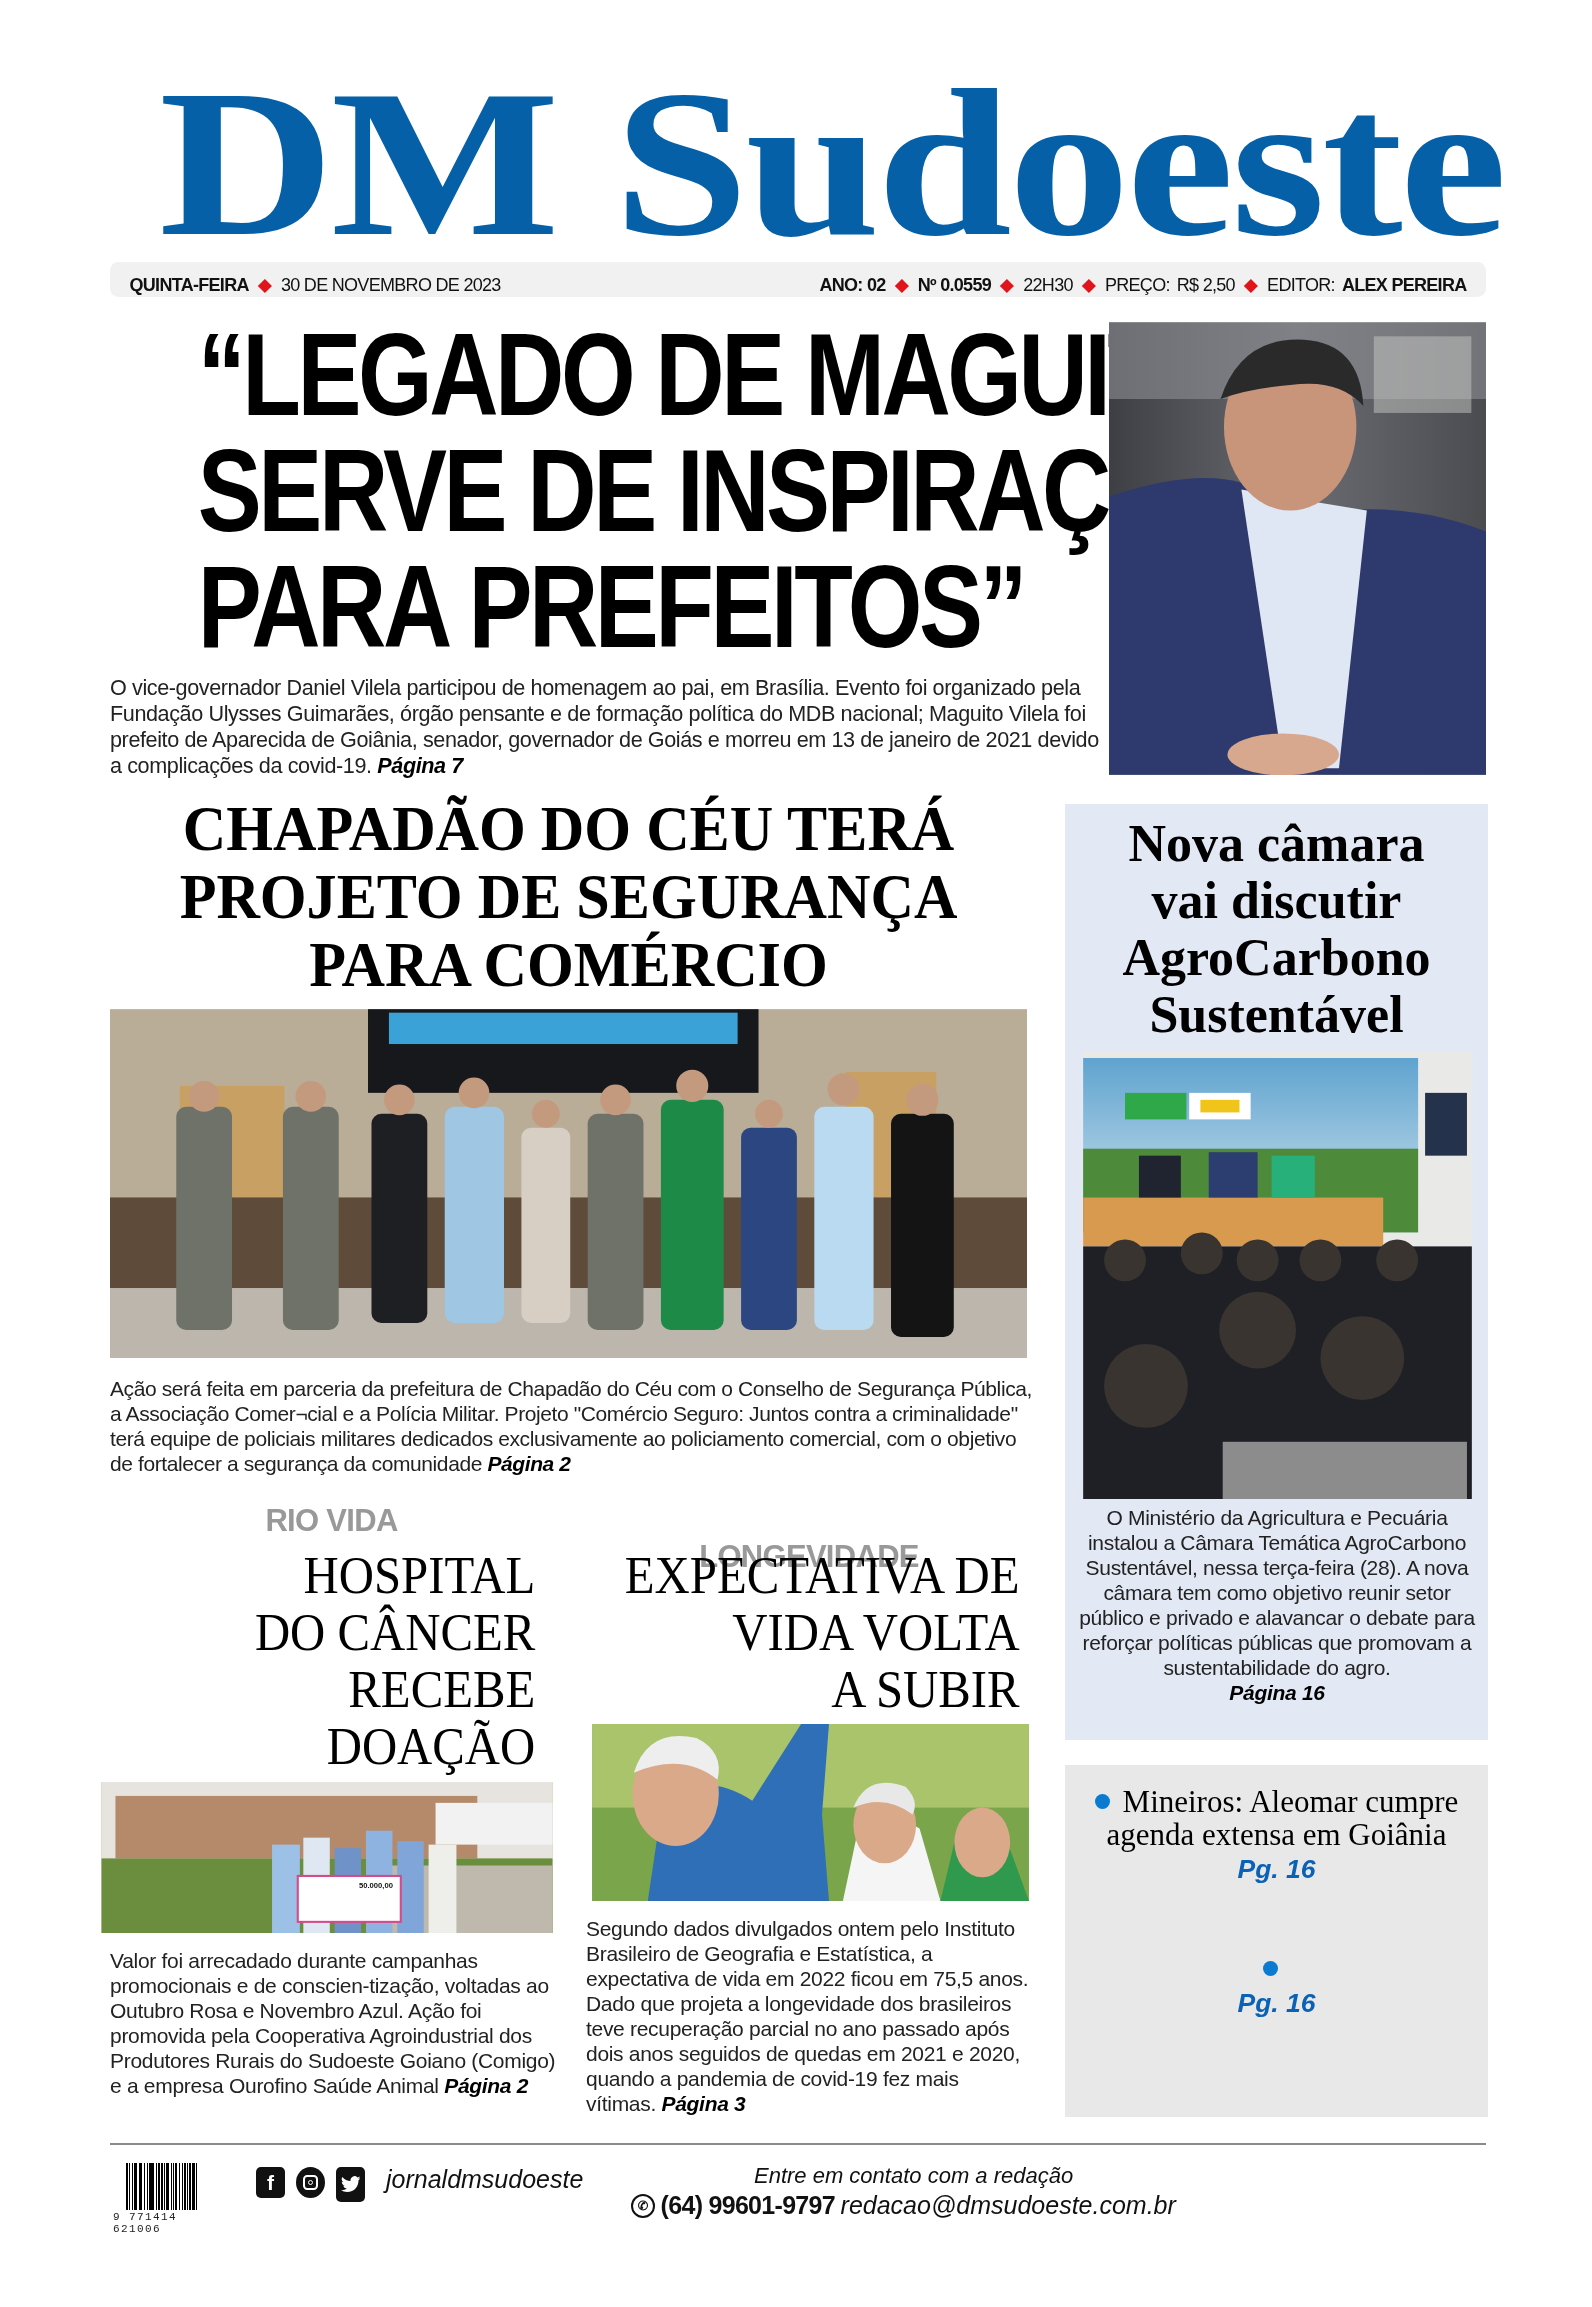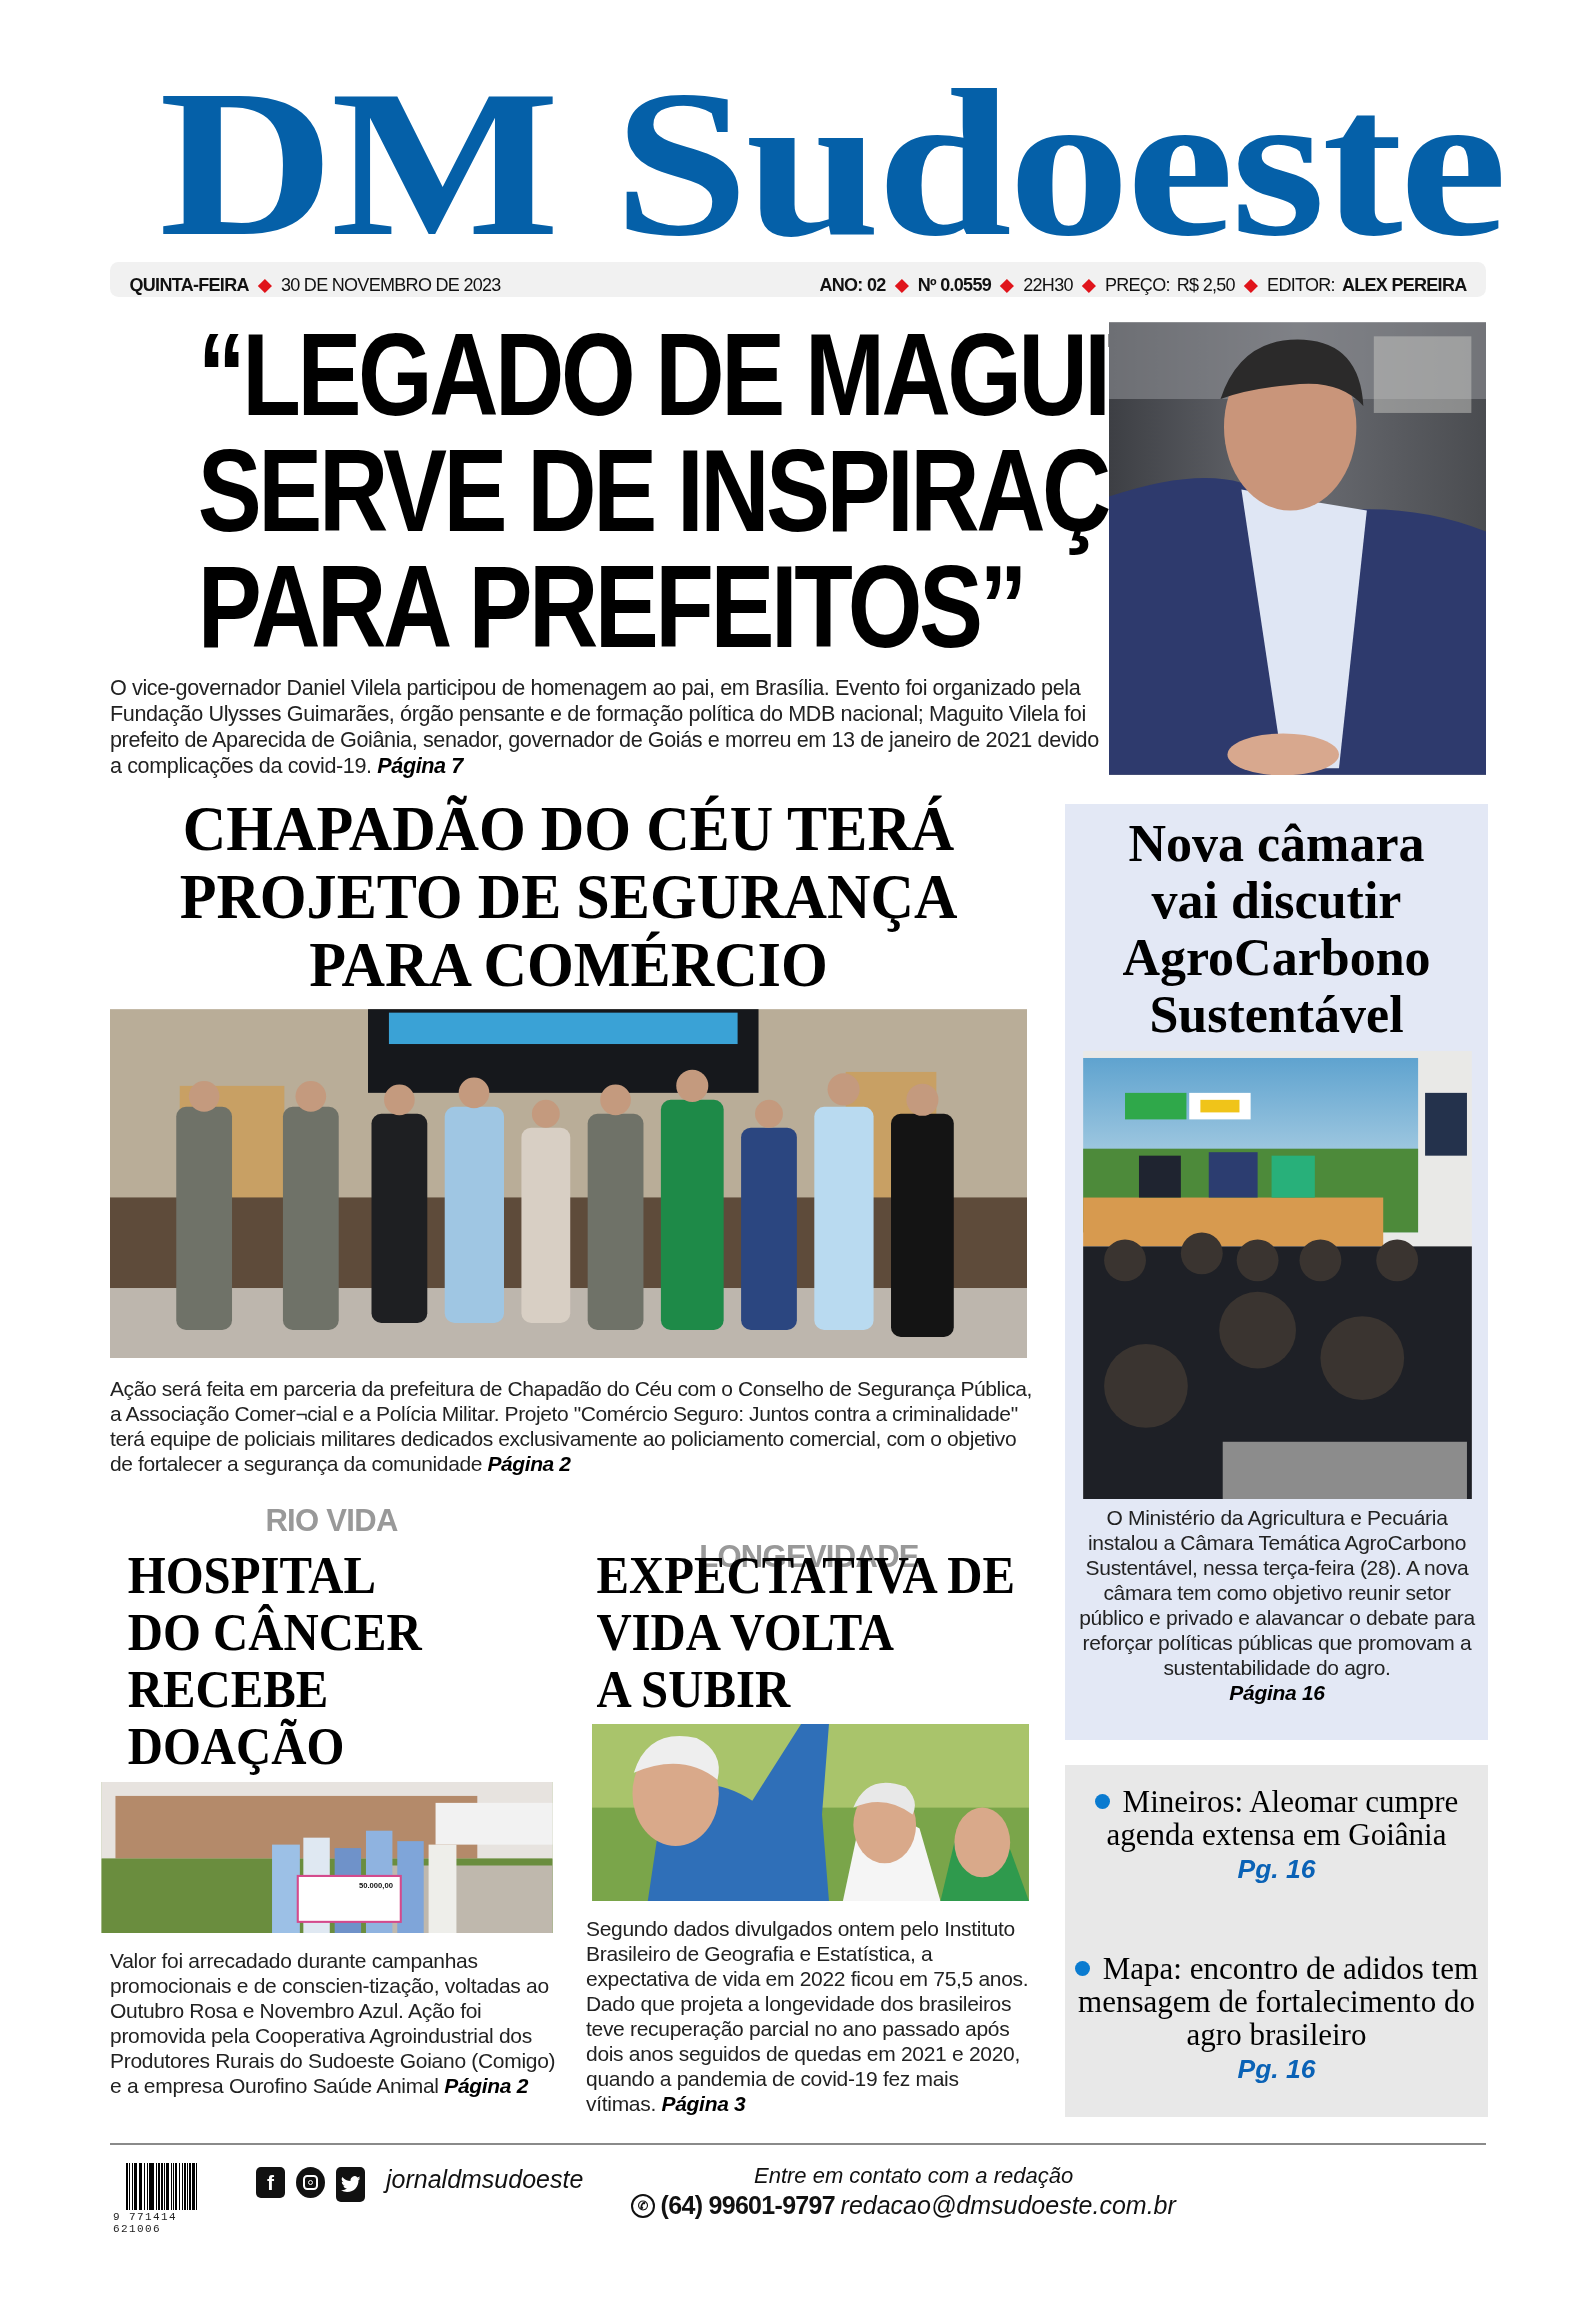--- a/index.html
+++ b/index.html
@@ -79,22 +79,22 @@
   }
   .brief .dot { display: inline-block; width: 15.3px; height: 15.3px; border-radius: 50%; background: #0a7bd0; margin-right: 12.6px; vertical-align: 2.8px; }
   .brief .pg-blue { font-family: "Liberation Sans", sans-serif; font-size: 26.5px; display: block; margin-top: 2px; }
 
   
   .kicker {
     font-family: "Liberation Sans", sans-serif; font-weight: 900; color: #999;
     font-size: 31px; line-height: 35px; text-align: center; letter-spacing: -0.7px;
   }
   .sub-head {
-    font-family: "Liberation Serif", serif; font-weight: 700; color: #000;
-    font-size: 53px; line-height: 57px; text-align: left;
+    font-family: "Liberation Serif", serif; font-weight: 400; color: #000;
+    font-size: 53px; line-height: 57px; text-align: right;
   }
   .sub-head .line { display: block; transform: scaleX(0.92); white-space: nowrap; }
   .sub-text { font-size: 21px; line-height: 25px; color: #222; letter-spacing: -0.3px; }
 
   
   .rule { left: 110px; width: 1376px; height: 2.1px; background: #8a8a8a; }
   .barcode { left: 126px; top: 2163px; width: 98px; height: 59px; display: flex; align-items: stretch; gap: 0; }
   .barcode i { display: block; background: #000; height: 47px; }
   .barcode-num { left: 113px; top: 2211px; width: 119px; font-family: "Liberation Mono", monospace; font-size: 11px; letter-spacing: 1.4px; color: #222; }
   .social { top: 2167px; width: 29px; height: 31px; background: #111; color: #fff; border-radius: 4.9px; display: flex; align-items: center; justify-content: center; font-weight: 900; font-size: 21px; }
@@ -256,21 +256,21 @@
   <span>O Ministério da Agricultura e Pecuária instalou a Câmara Temática AgroCarbono Sustentável, nessa terça-feira (28). A nova câmara tem como objetivo reunir setor público e privado e alavancar o debate para reforçar políticas públicas que promovam a sustentabilidade do agro.</span><br>
   <span class="pg">Página 16</span>
 </div>
 
 <div class="abs graybox"></div>
 <div class="abs brief" style="top:1785px;">
   <span class="dot"></span><span>Mineiros:  Aleomar cumpre agenda extensa em Goiânia</span>
   <span class="pg-blue">Pg. 16</span>
 </div>
 <div class="abs brief" style="top:1952px;">
-  <span class="dot"></span><span>Mapa: encontro de adidos tem mensagem de fortalecimento do agro brasileiro</span>
+  <span class="dot"></span>
   <span class="pg-blue">Pg. 16</span>
 </div>
 
 <div class="abs kicker" style="left:110px; top:1503px; width:443px;">RIO VIDA</div>
 <div class="abs sub-head" style="left:110px; top:1547px; width:443px;">
   <span class="line">HOSPITAL</span>
   <span class="line">DO CÂNCER</span>
   <span class="line">RECEBE</span>
   <span class="line">DOAÇÃO</span>
 </div>

